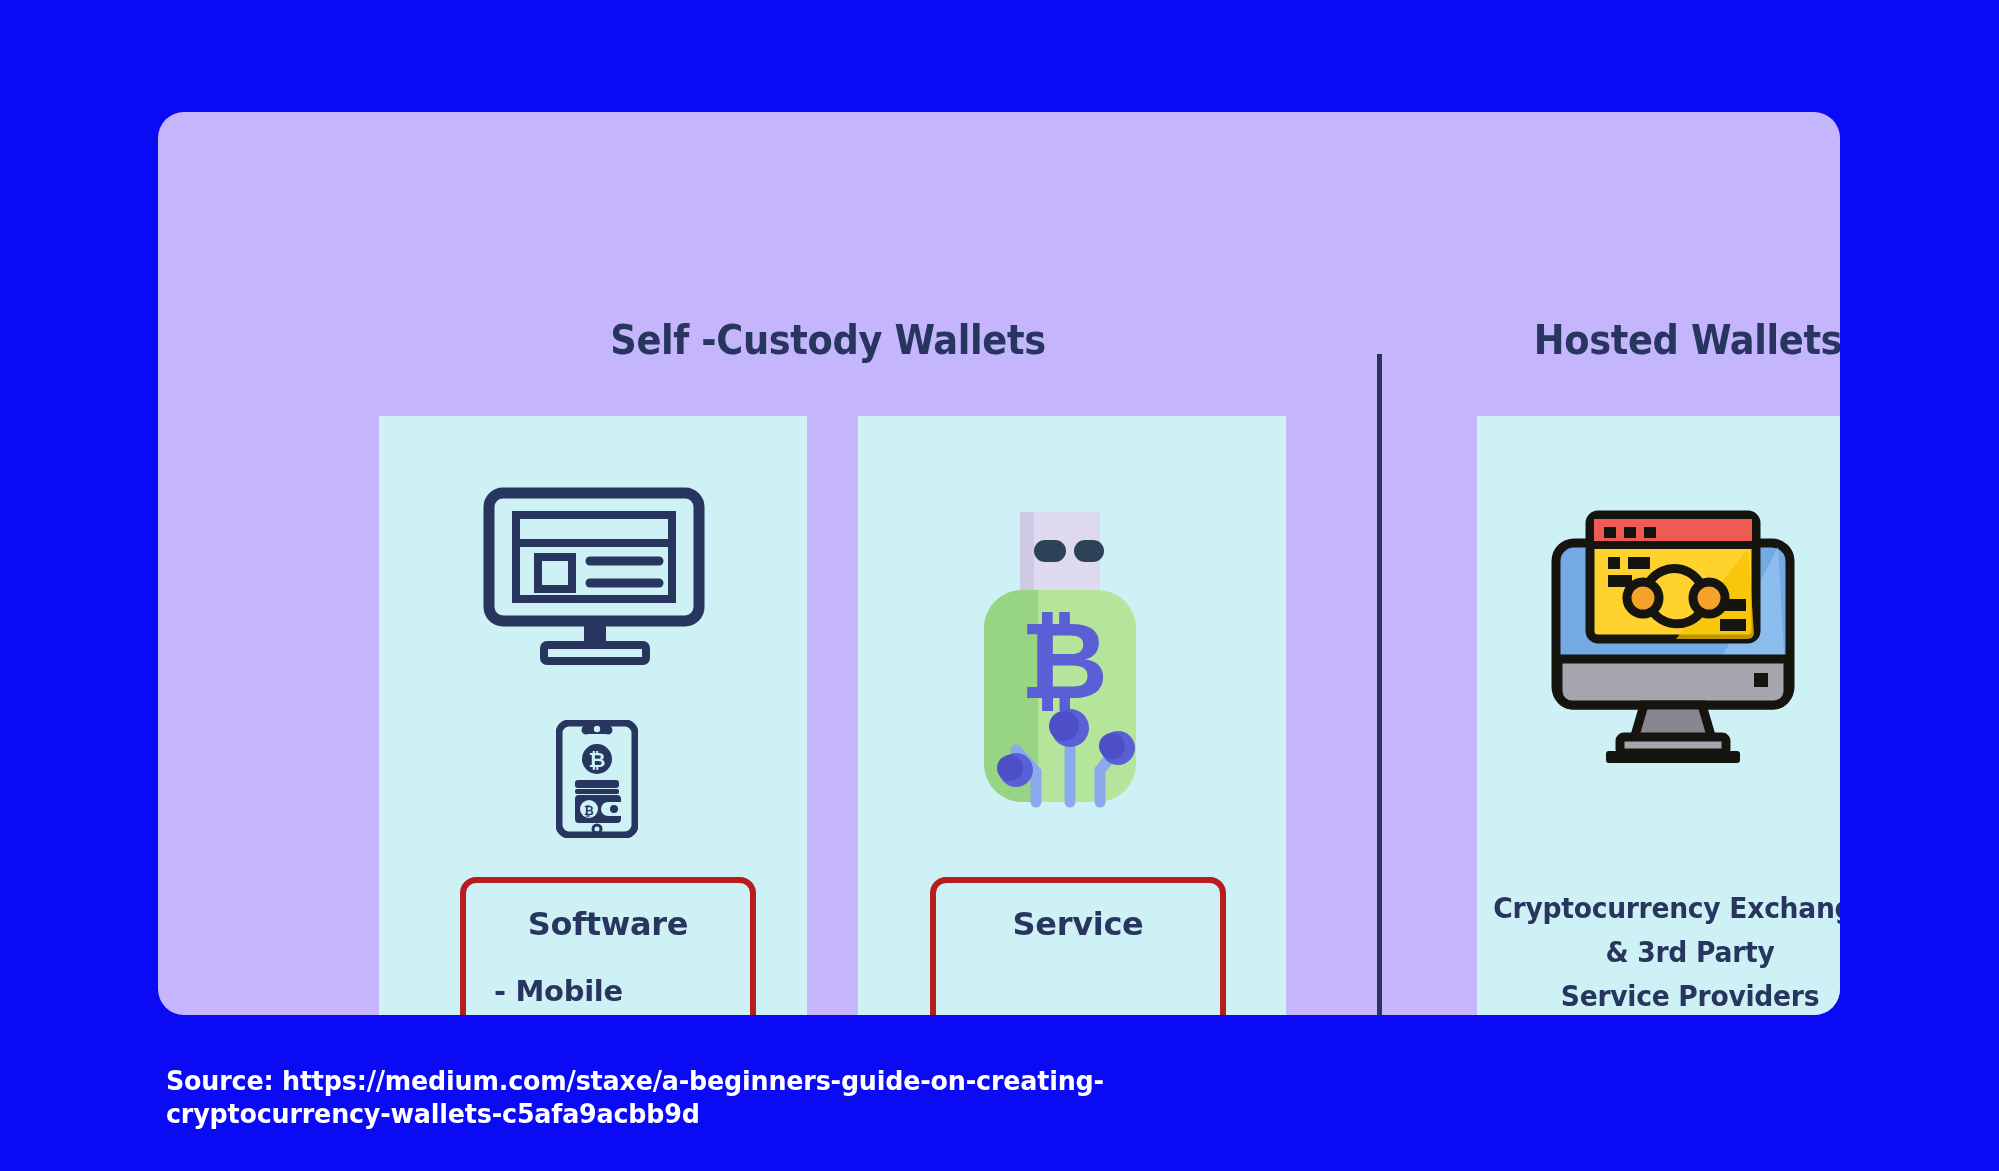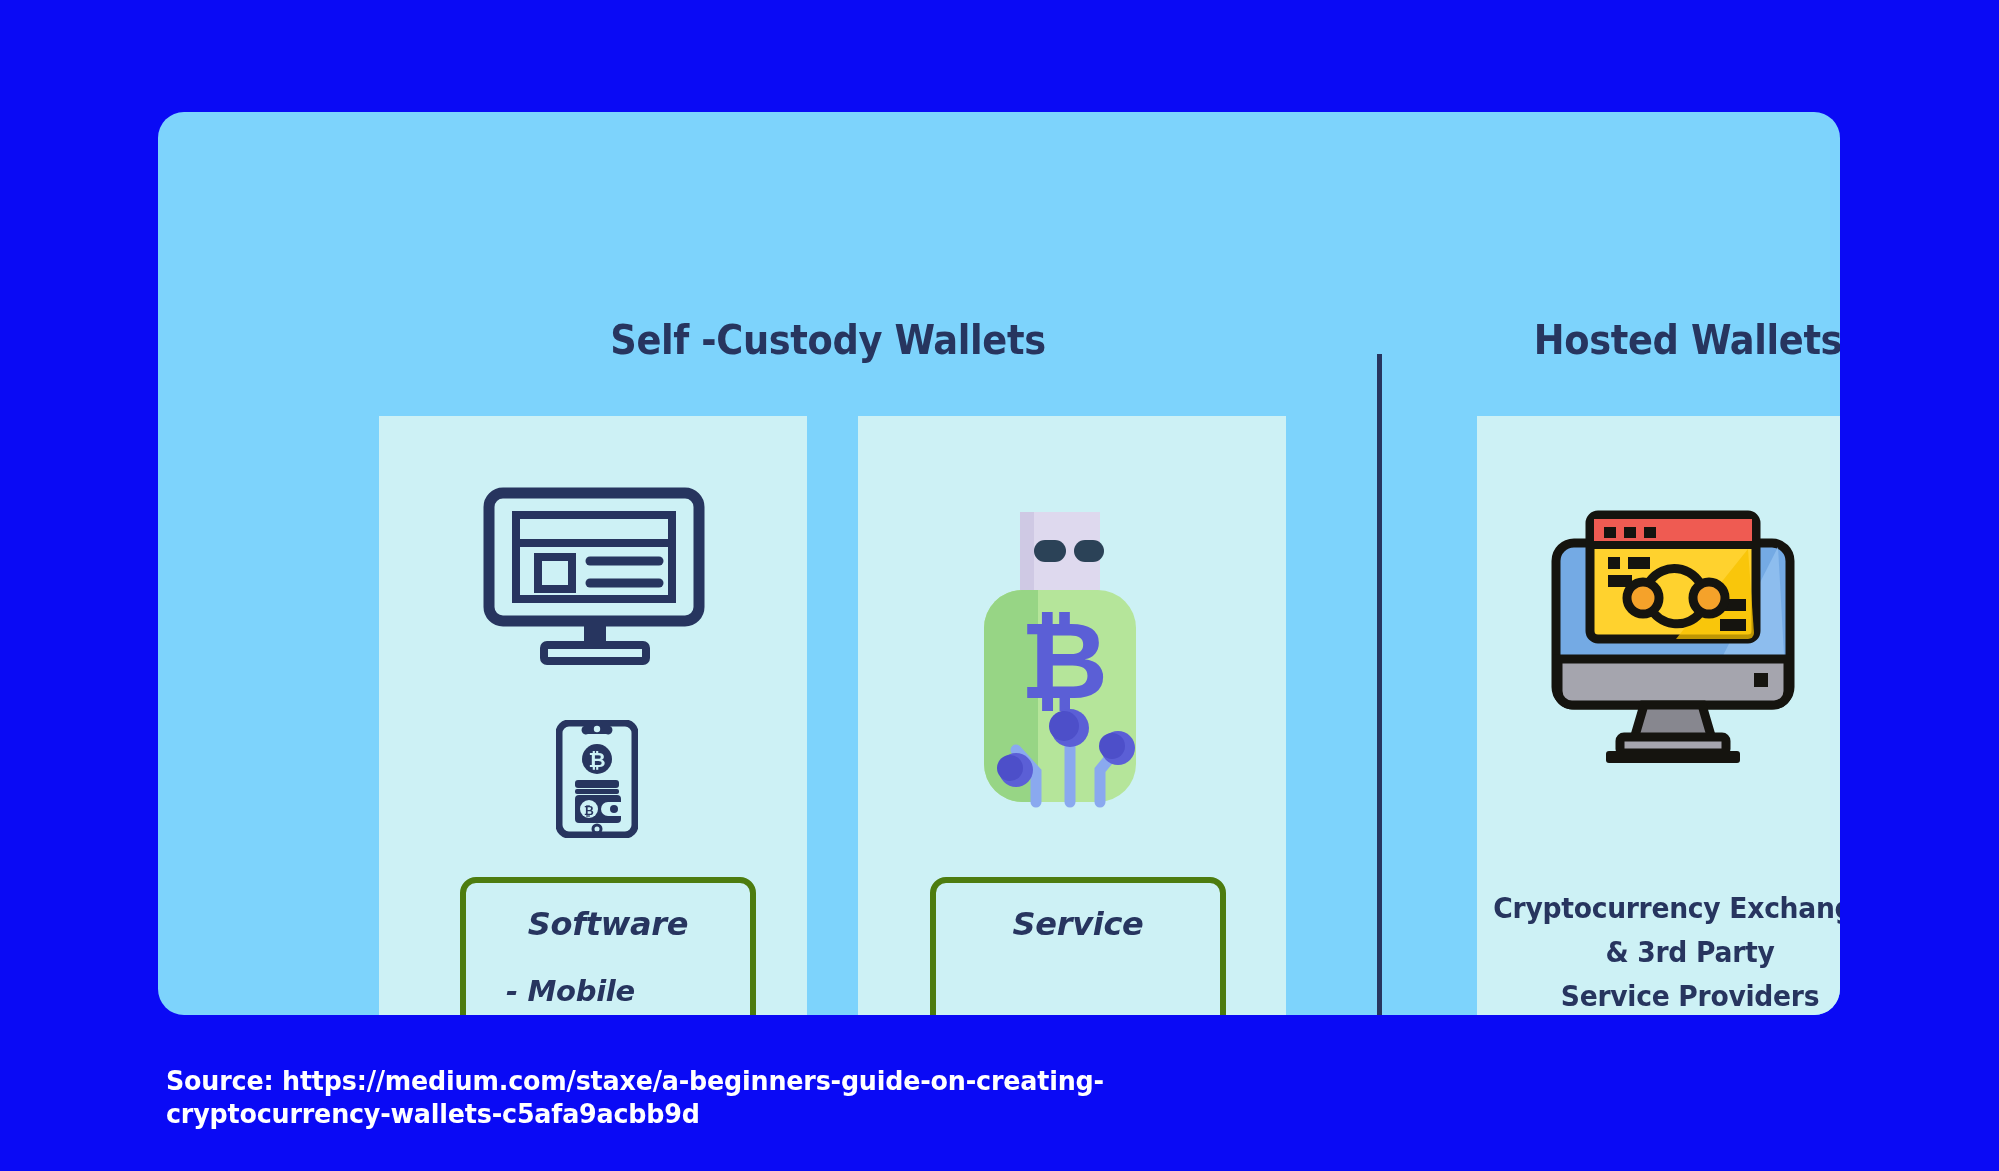--- a/index.html
+++ b/index.html
@@ -15,21 +15,21 @@
     font-family: "DejaVu Sans", "Liberation Sans", sans-serif;
   }
 
   
   #main-panel {
     position: absolute;
     left: 158px;
     top: 112px;
     width: 1682px;
     height: 903px;
-    background: #7dd3fc;
+    background: #c4b5fd;
     border-radius: 26px;
     overflow: hidden;
   }
 
   
   .col-heading {
     position: absolute;
     color: #27355f;
     font-weight: bold;
     font-size: 40px;
@@ -66,40 +66,39 @@
     top: 304px;
   }
   #panel-software { left: 221px; width: 428px; height: 641px; }
   #panel-hardware { left: 700px; width: 428px; height: 641px; }
   #panel-hosted   { left: 1319px; width: 426px; height: 641px; }
 
   
   .info-card {
     position: absolute;
     background: #cdf1f5;
-    border: 6px solid #4d7c0f;
+    border: 6px solid #b91c1c;
     border-radius: 16px;
     box-sizing: border-box;
     top: 765px;
     height: 260px;
-    font-style: italic;
   }
   #card-software { left: 302px; width: 296px; }
   #card-hardware { left: 772px; width: 296px; }
 
   .card-title {
     margin-top: 22px;
     text-align: center;
     color: #27355f;
     font-weight: bold;
     font-size: 32px;
     letter-spacing: -0.3px;
   }
   .card-list {
-    margin: 26px 0 0 40px;
+    margin: 26px 0 0 28px;
     padding: 0;
     list-style: none;
   }
   .card-list li {
     color: #27355f;
     font-weight: bold;
     font-size: 29px;
     line-height: 44px;
     letter-spacing: -0.3px;
     white-space: nowrap;

